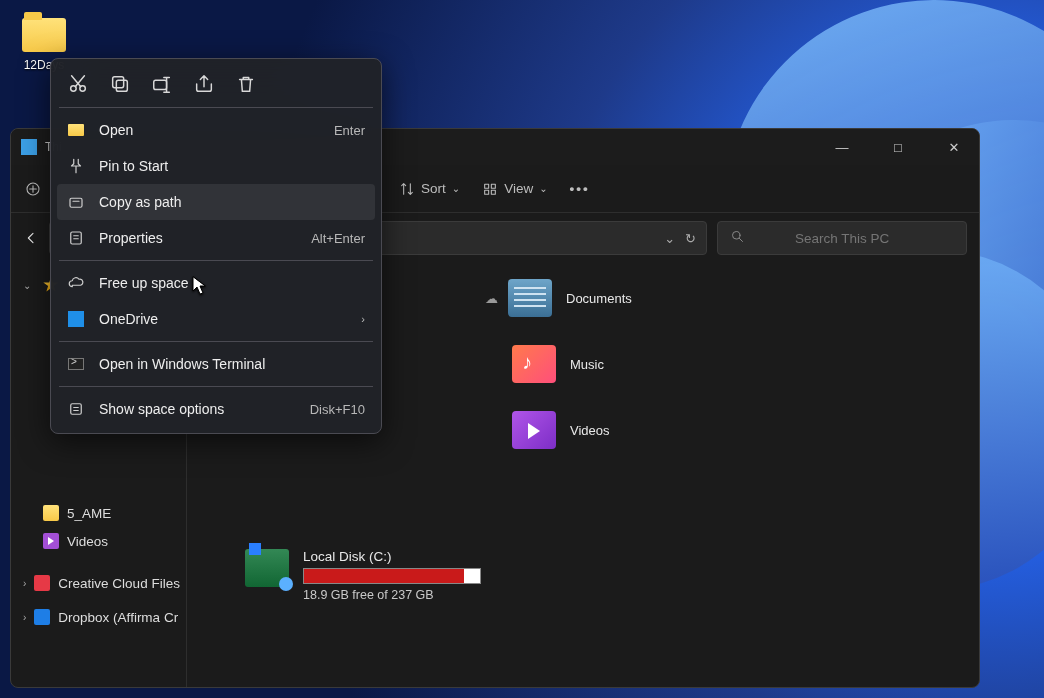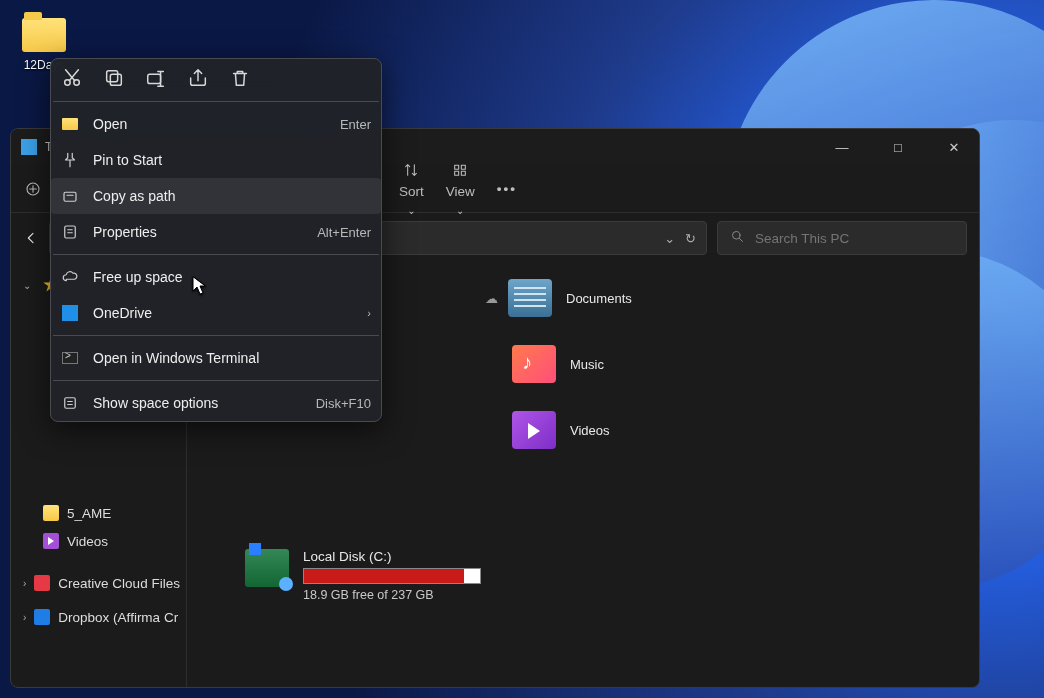--- a/index.html
+++ b/index.html
@@ -26,28 +26,28 @@
 .explorer { position:absolute; top:128px; left:10px; width:970px; height:560px;
   background:#1b1b1b; border:1px solid #3a3a3a; border-radius:8px; z-index:2; color:#e6e6e6;
   display:flex; flex-direction:column;
 }
 .titlebar { height:36px; display:flex; align-items:center; padding:0 10px; background:#1c1c1c; border-radius:8px 8px 0 0;}
 .titlebar .icon { width:16px; height:16px; background:#3ca0e7; margin-right:8px; position:relative;}
 .titlebar .title { font-size:12px; color:#ccc; }
 .winbtns { margin-left:auto; display:flex; gap:26px; color:#ccc; font-size:13px;}
 .winbtn { width:30px; text-align:center; cursor:default;}
 .toolbar { height:48px; display:flex; align-items:center; padding:0 14px; gap:22px; border-bottom:1px solid #2e2e2e;}
-.tbtn { color:#bdbdbd; display:flex; align-items:center; gap:6px; font-size:13.5px;flex-direction:column;}
+.tbtn { color:#bdbdbd; display:flex; align-items:center; gap:6px; font-size:13.5px;}
 .tbtn svg{width:16px;height:16px;}
 .dots{letter-spacing:2px;font-weight:bold;}
 .addrrow { height:50px; display:flex; align-items:center; padding:0 12px; gap:10px; }
 .addrbox { flex:1; height:34px; background:#2b2b2b; border:1px solid #3b3b3b; border-radius:4px; display:flex; align-items:center; padding:0 10px; color:#aaa; font-size:13px; gap:10px;}
 .addrbox .spacer{flex:1;}
 .searchbox { width:250px; height:34px; background:#2b2b2b; border:1px solid #3b3b3b; border-radius:4px; display:flex; align-items:center; padding:0 12px; gap:10px; color:#888; font-size:13.5px;}
-.searchbox input{background:none;border:none;outline:none;color:#ddd;flex:1;font-size:13.5px;}
+.searchbox input{background:none;border:none;outline:none;color:#ddd;flex:1;font-size:13.5px;margin-left:40px;}
 .body { flex:1; display:flex; overflow:hidden;}
 .sidebar { width:176px; border-right:1px solid #2e2e2e; padding:8px 6px; font-size:13.5px; color:#ddd; overflow:hidden;}
 .srow { display:flex; align-items:center; gap:8px; padding:6px 6px; border-radius:4px; white-space:nowrap;}
 .srow .chev{width:12px;color:#aaa;font-size:10px;}
 .srow .nochev{width:12px;}
 .ic{width:16px;height:16px;display:inline-block;flex-shrink:0;border-radius:2px;}
 .ic-star{background:linear-gradient(#ffd34e,#f0a500);clip-path:polygon(50% 0,61% 35%,98% 35%,68% 57%,79% 91%,50% 70%,21% 91%,32% 57%,2% 35%,39% 35%);}
 .ic-fold{background:linear-gradient(#ffe27a,#f7c948);}
 .ic-vid{background:#a34fd6;position:relative;}
 .ic-vid::after{content:"";position:absolute;left:5px;top:4px;border-left:6px solid #fff;border-top:4px solid transparent;border-bottom:4px solid transparent;}
@@ -70,21 +70,21 @@
 .drv-ic{width:44px;height:38px;background:linear-gradient(#385,#163); border-radius:3px; position:relative;}
 .drv-ic::before{content:"";position:absolute;top:-6px;left:4px;width:12px;height:12px;background:#2a7fff;}
 .drv-ic::after{content:"";position:absolute;bottom:-4px;right:-4px;width:14px;height:14px;border-radius:50%;background:#5bb0ff;}
 .drv-body{display:flex;flex-direction:column;gap:4px;}
 .bar{width:178px;height:16px;background:#fff;border:1px solid #888;position:relative;}
 .bar .fill{height:100%;background:#c91a1a;width:91%;}
 .drv-body .name{font-size:13.5px;color:#e8e8e8;}
 .drv-body .free{font-size:12.5px;color:#c9c9c9;}
 
 
-.ctxmenu { position:absolute; top:58px; left:50px; width:332px; background:rgba(32,34,40,0.96); backdrop-filter:blur(20px); border:1px solid #4a4a52; border-radius:8px; z-index:10; color:#eee; font-size:14px; box-shadow:0 8px 30px rgba(0,0,0,.6);}
+.ctxmenu { position:absolute; top:58px; left:50px; width:332px; background:rgba(32,34,40,0.96); backdrop-filter:blur(20px); border:1px solid #4a4a52; border-radius:8px; z-index:10; padding:6px; color:#eee; font-size:14px; box-shadow:0 8px 30px rgba(0,0,0,.6);}
 .cm-iconrow{display:flex;gap:20px;padding:8px 10px;}
 .cm-iconrow .cmi{width:22px;height:22px;color:#d8d8d8;display:flex;align-items:center;justify-content:center;}
 .cm-sep{height:1px;background:#4a4a52;margin:4px 2px;}
 .cm-item{display:flex;align-items:center;gap:14px;padding:9px 10px;border-radius:4px;}
 .cm-item.hover{background:rgba(255,255,255,.08);}
 .cm-item .cic{width:18px;height:18px;display:flex;align-items:center;justify-content:center;color:#cfcfcf;}
 .cm-item .short{margin-left:auto;color:#b8b8b8;font-size:13px;}
 .cm-item .arrow{margin-left:auto;color:#bbb;font-size:11px;}
 .od{width:16px;height:16px;background:#1f8fe8;}
 .term{width:16px;height:12px;background:#222;border:1px solid #777;position:relative;}

